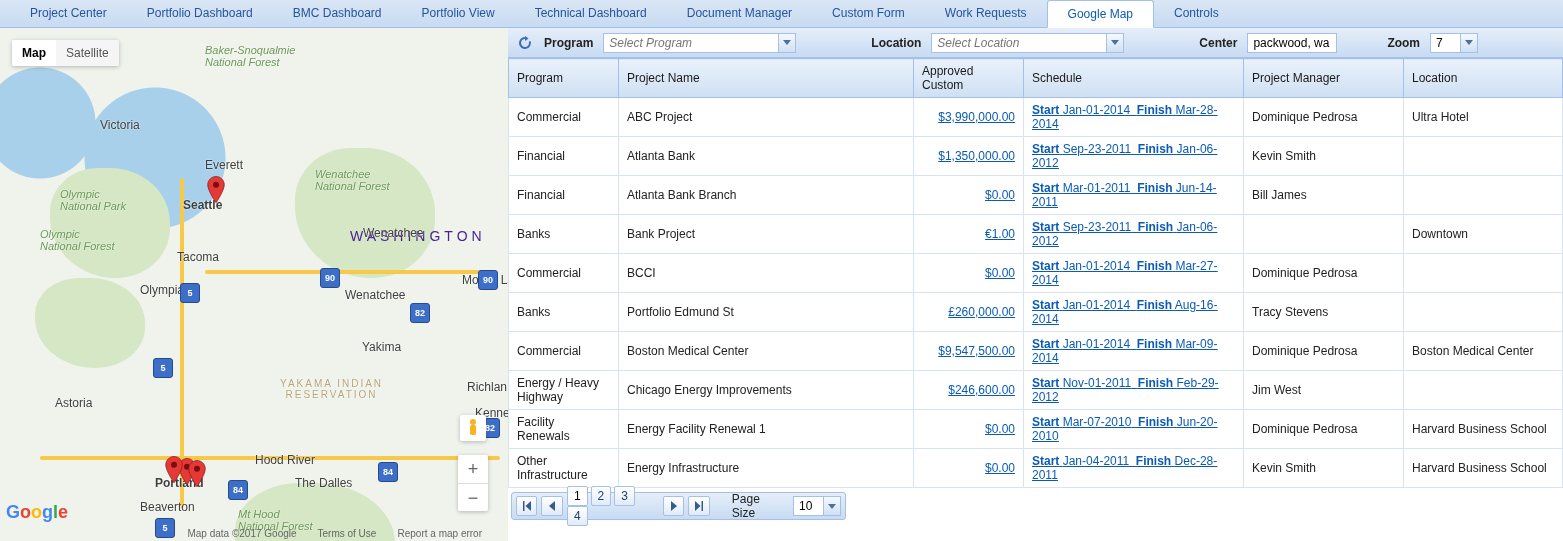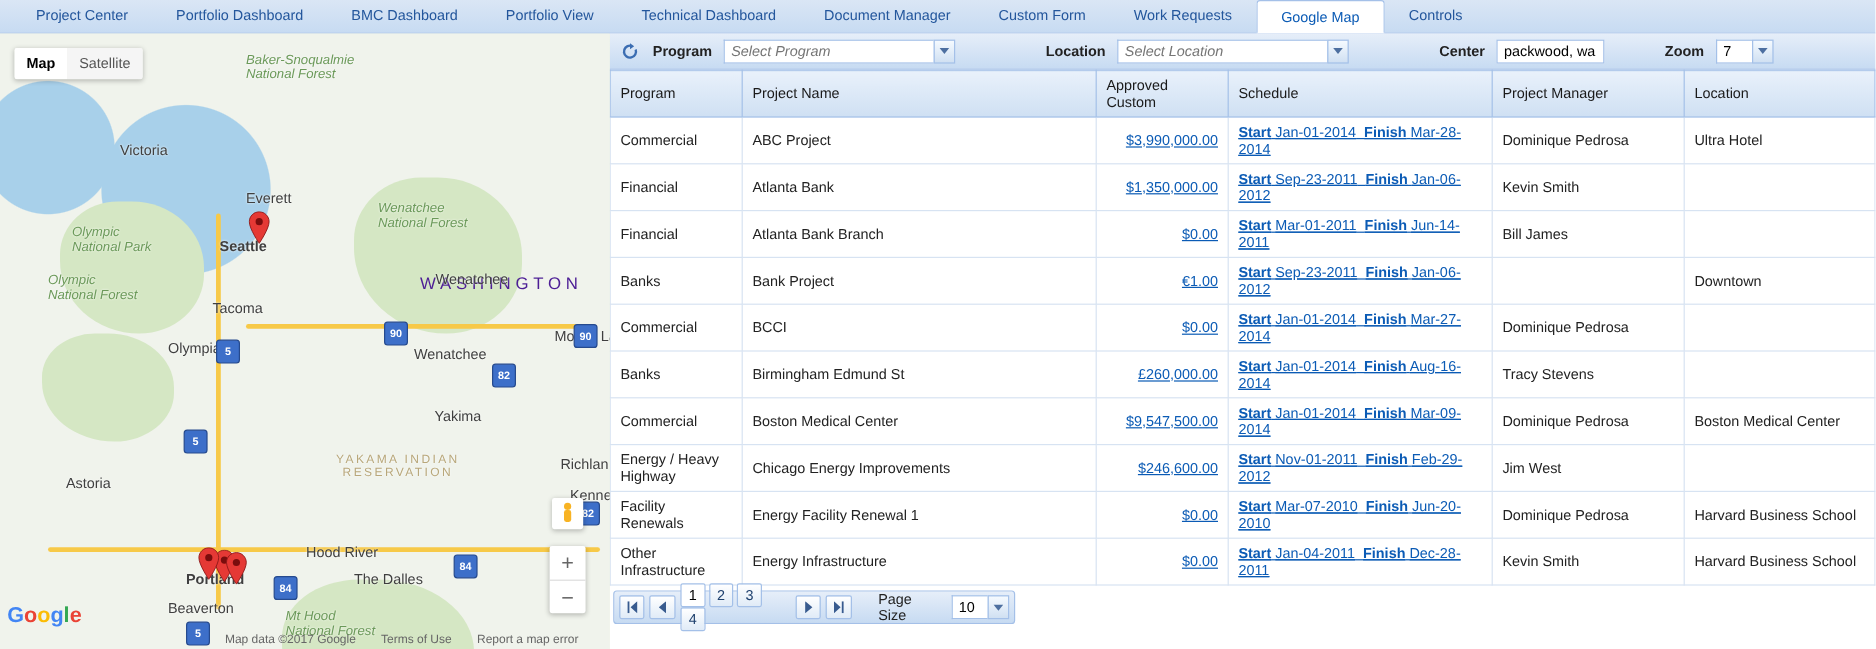--- a/index.html
+++ b/index.html
@@ -465,21 +465,21 @@
           <tr>
             <td>Commercial</td>
             <td>BCCI</td>
             <td class="budget"><a>$0.00</a></td>
             <td class="sched"><a><b>Start</b> <span>Jan-01-2014</span>&nbsp; <b>Finish</b> <span>Mar-27-2014</span></a></td>
             <td>Dominique Pedrosa</td>
             <td></td>
           </tr>
           <tr>
             <td>Banks</td>
-            <td>Birmingham Edmund St</td>
+            <td>Portfolio Edmund St</td>
             <td class="budget"><a>£260,000.00</a></td>
             <td class="sched"><a><b>Start</b> <span>Jan-01-2014</span>&nbsp; <b>Finish</b> <span>Aug-16-2014</span></a></td>
             <td>Tracy Stevens</td>
             <td></td>
           </tr>
           <tr>
             <td>Commercial</td>
             <td>Boston Medical Center</td>
             <td class="budget"><a>$9,547,500.00</a></td>
             <td class="sched"><a><b>Start</b> <span>Jan-01-2014</span>&nbsp; <b>Finish</b> <span>Mar-09-2014</span></a></td>

